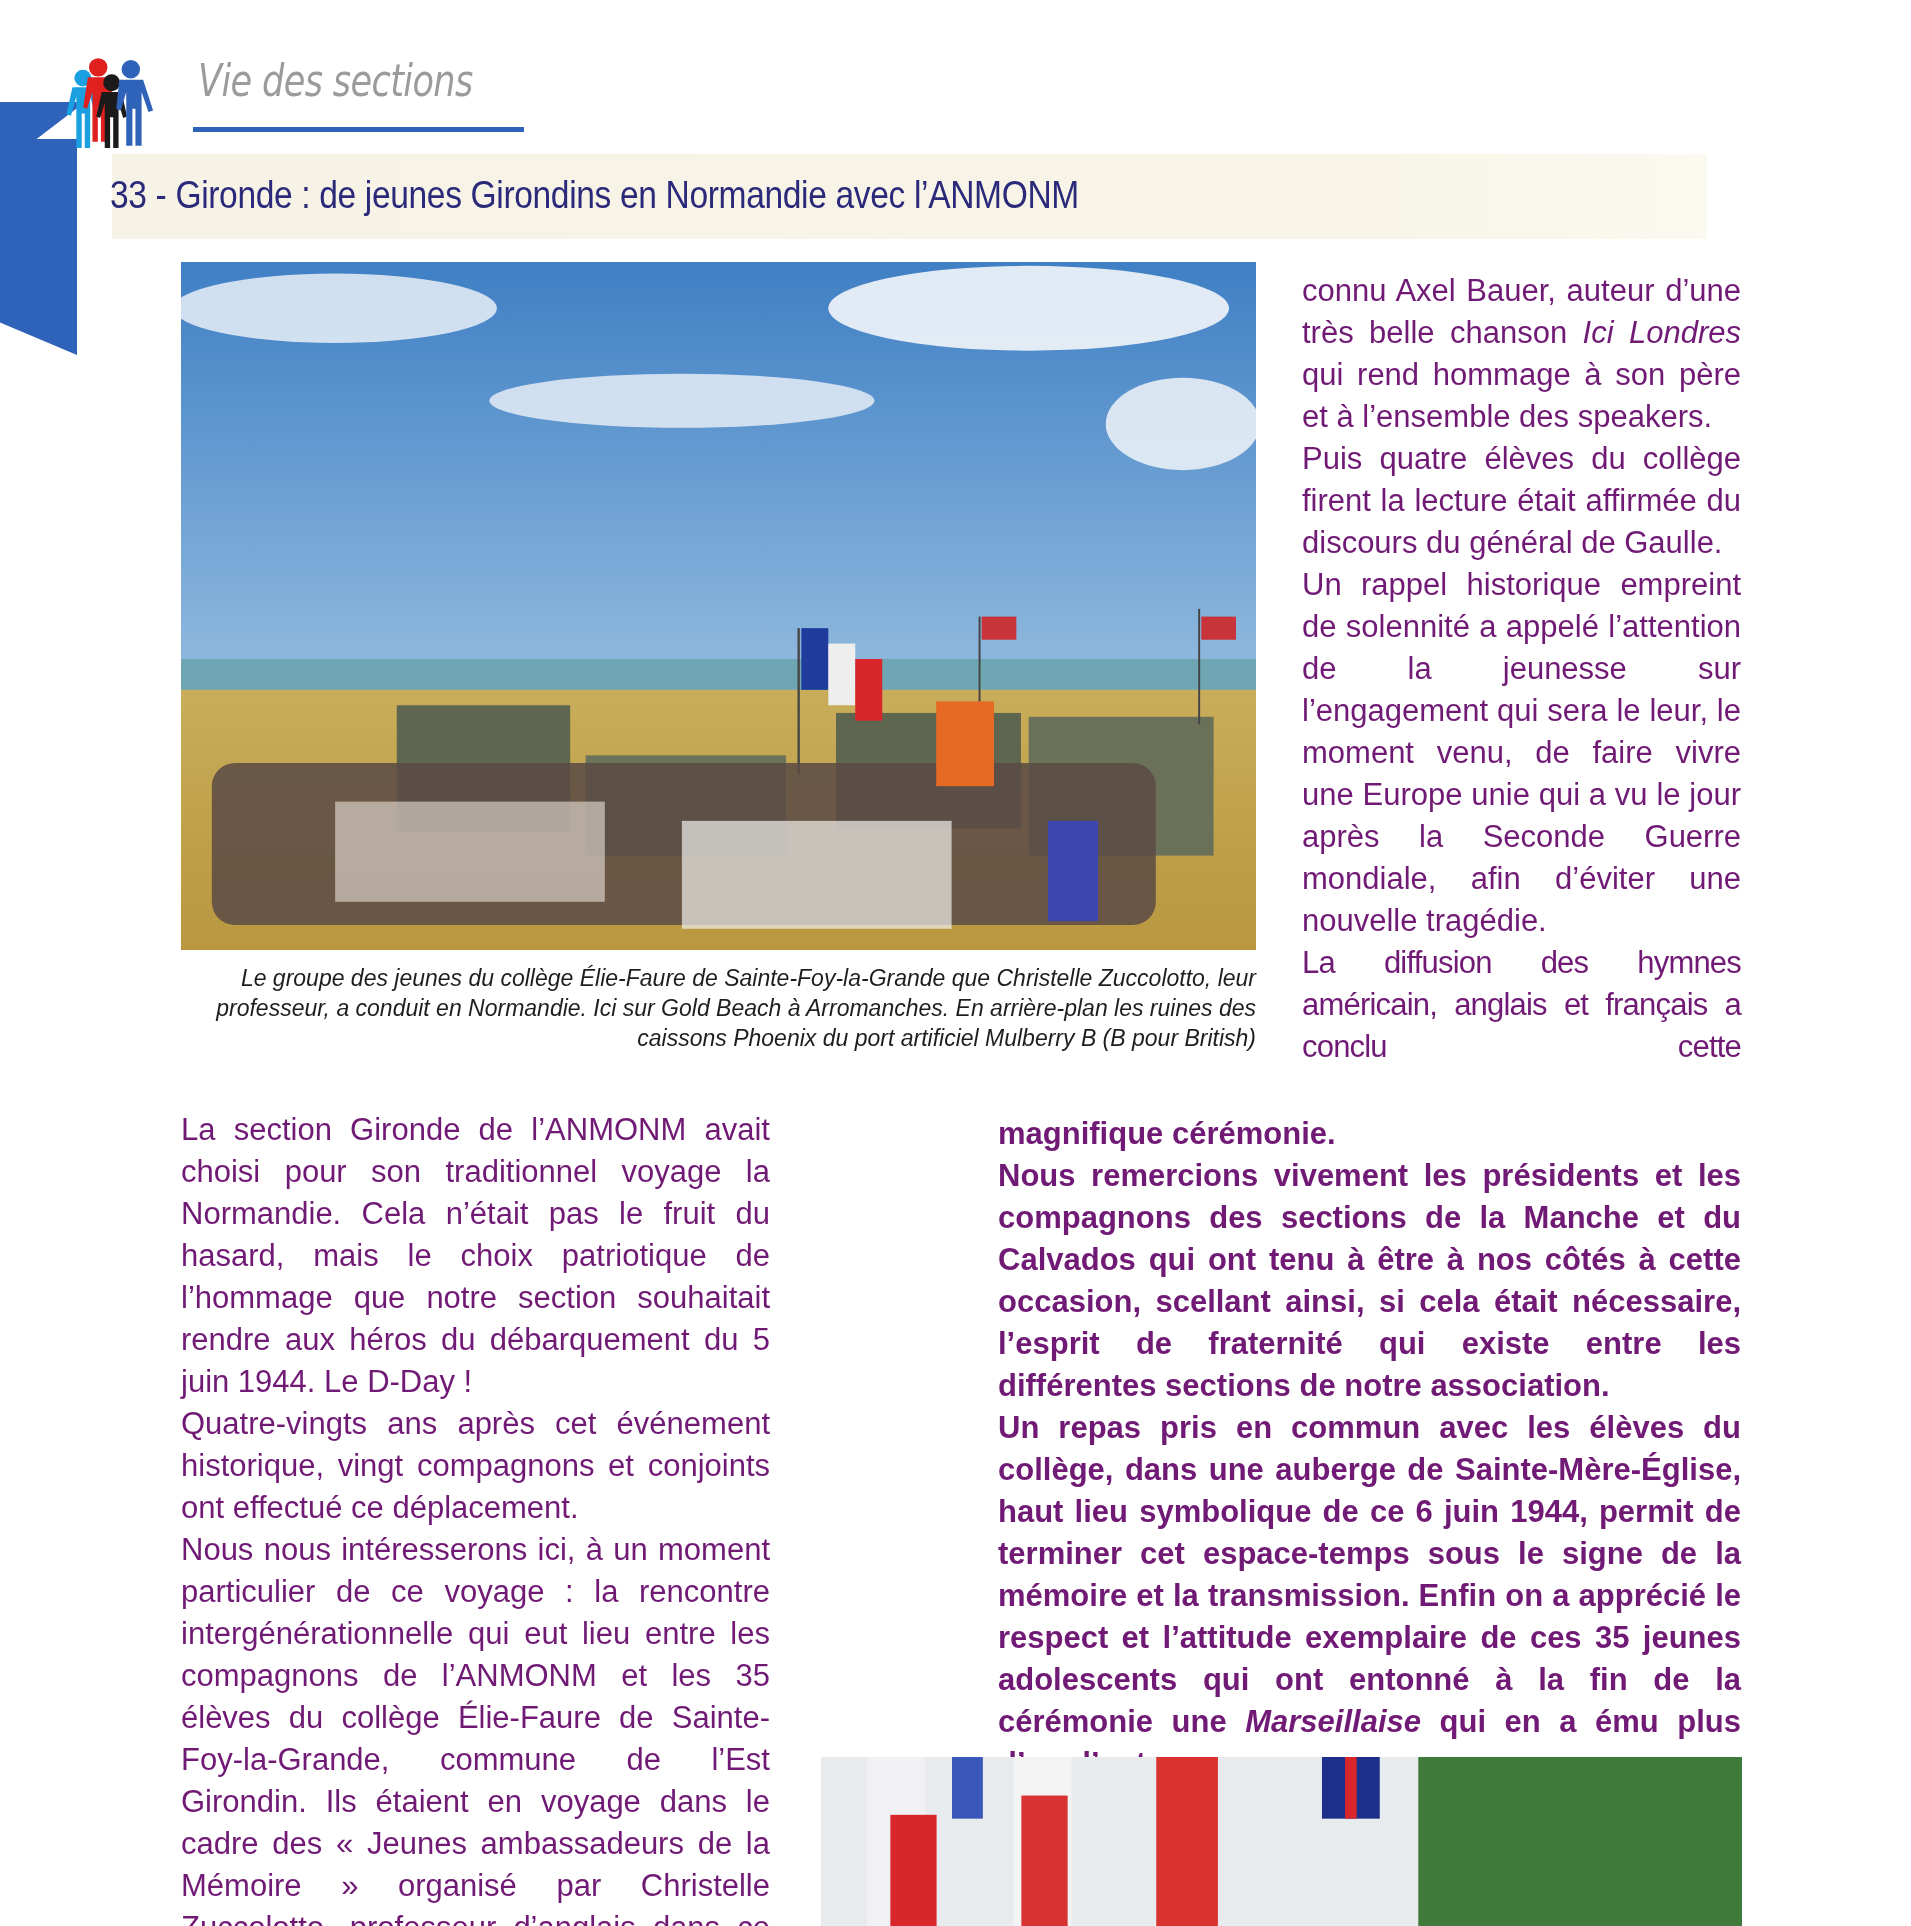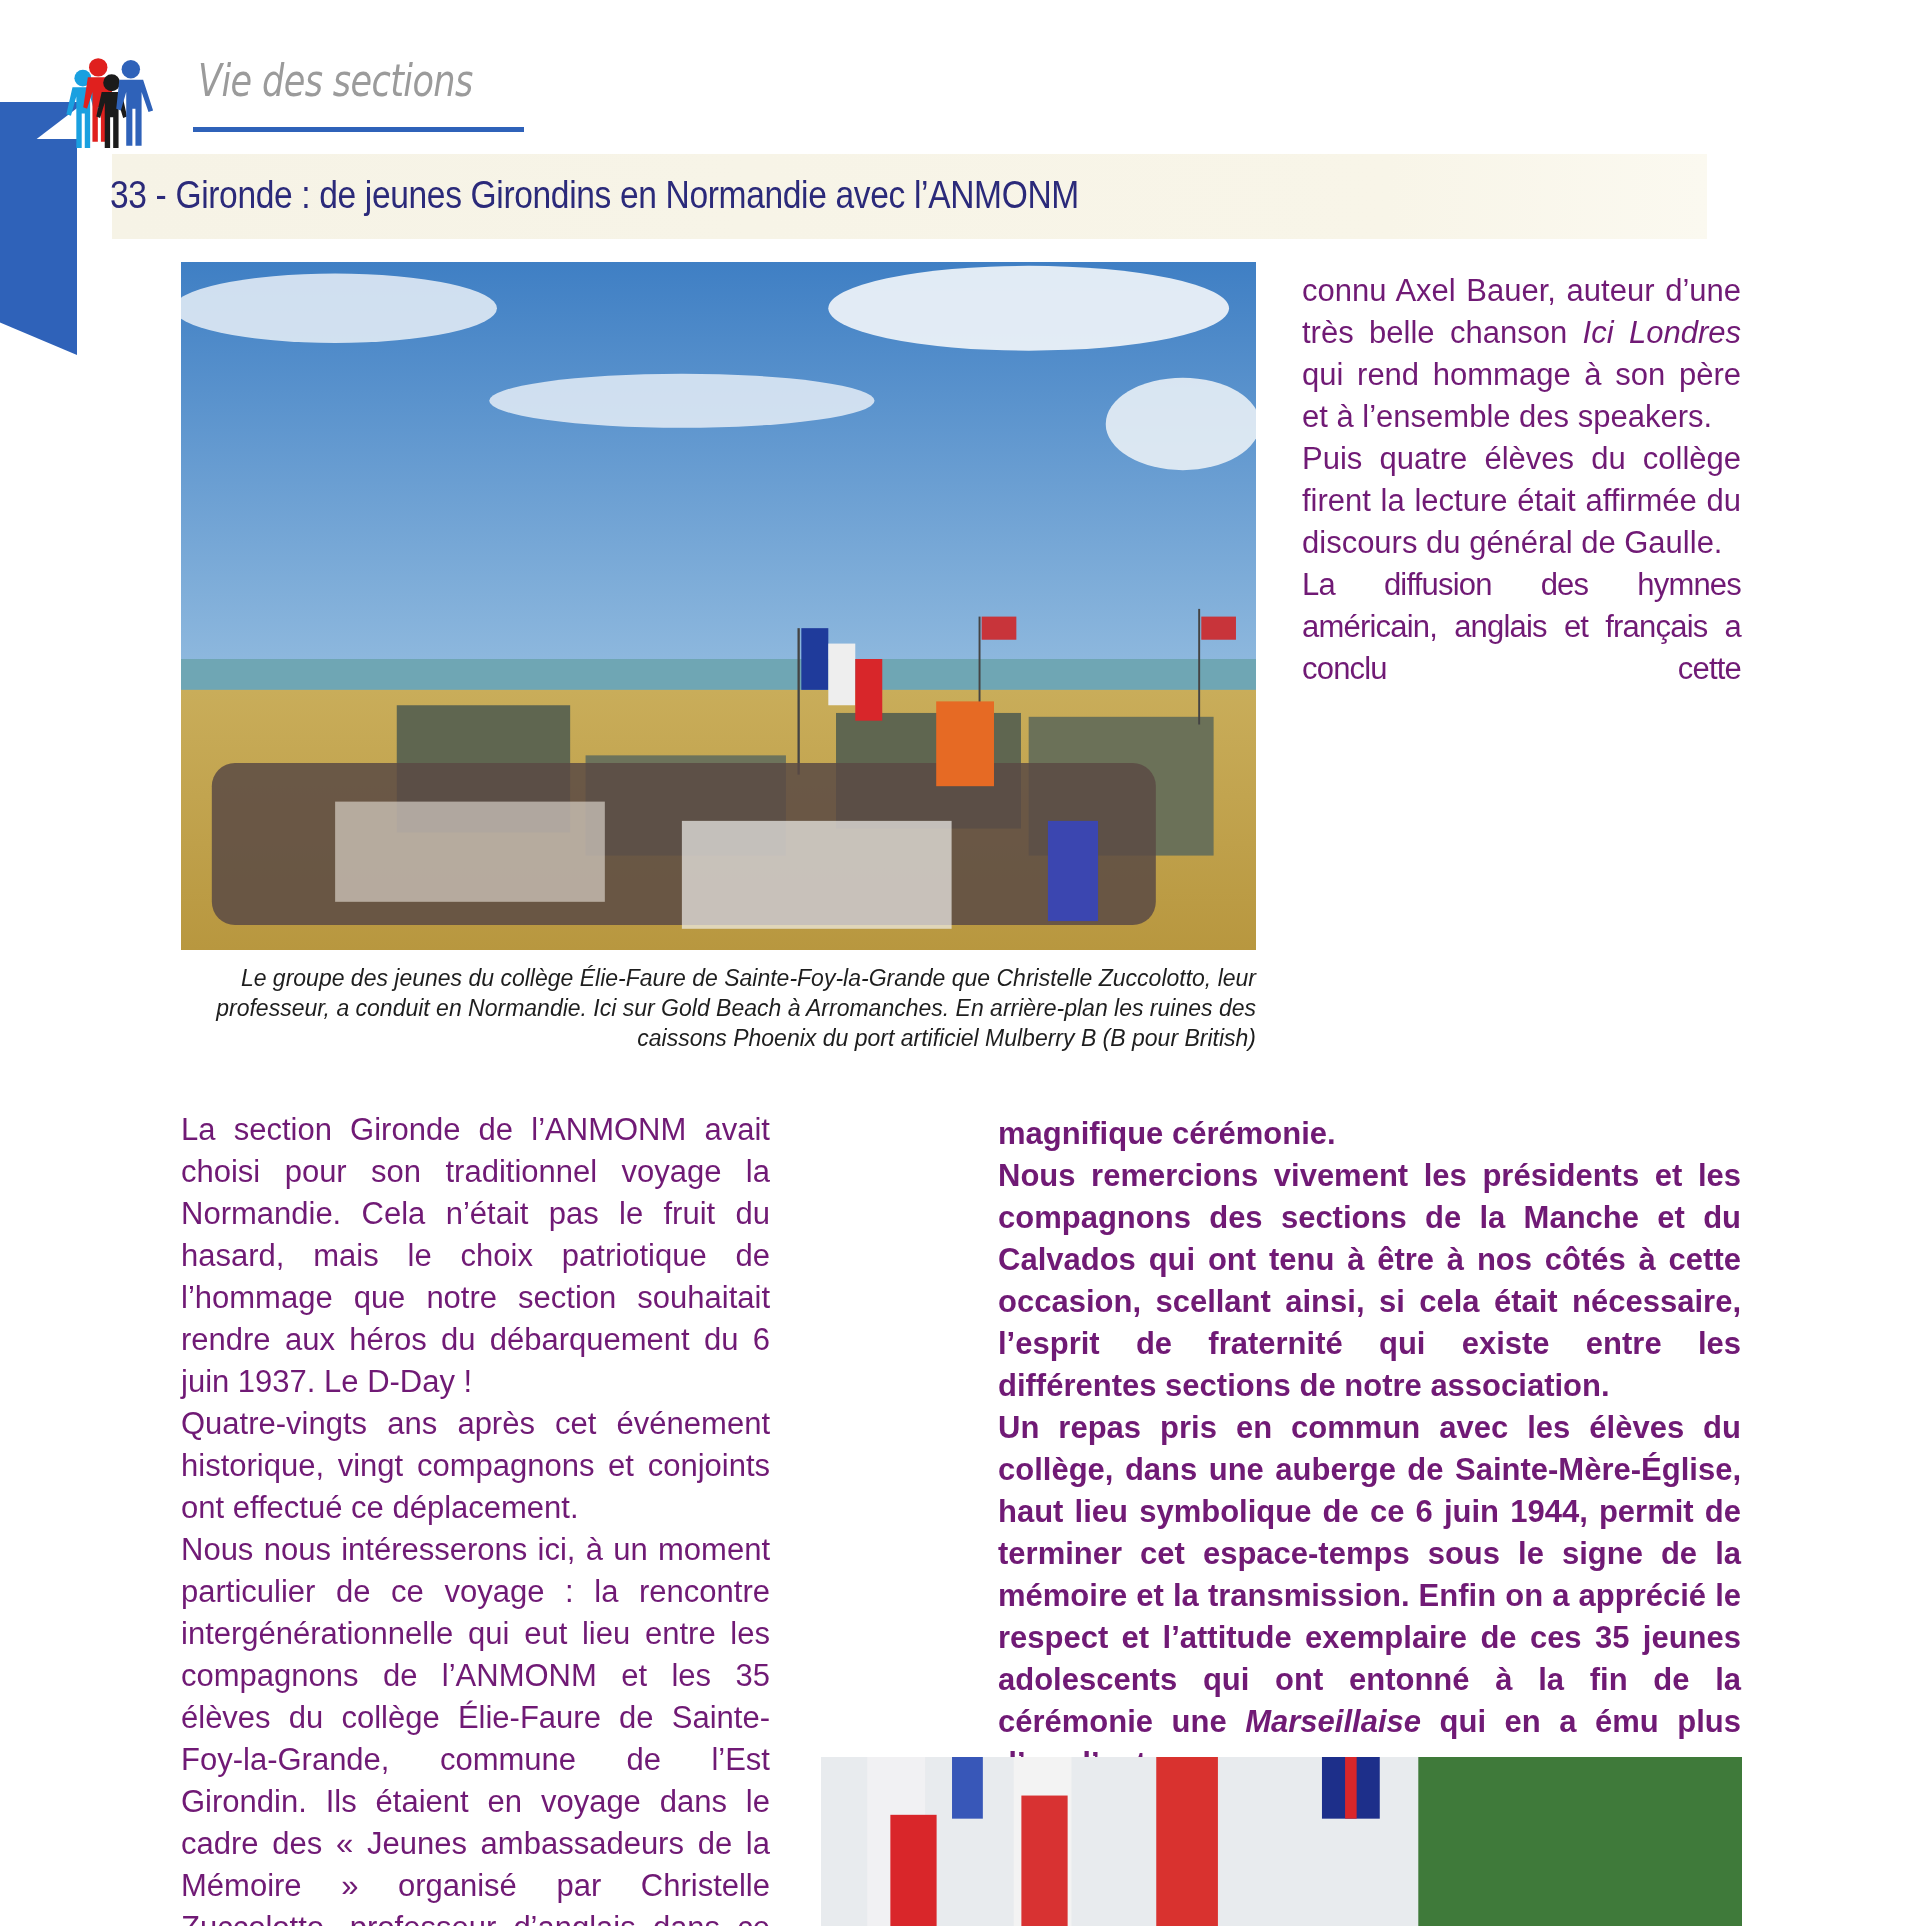--- a/index.html
+++ b/index.html
@@ -145,25 +145,26 @@
     <rect x="1300" y="1450" width="700" height="280" fill="#f1f0ec" opacity="0.7"></rect>
     <rect x="2250" y="1450" width="130" height="260" fill="#3b46b0"></rect>
     <rect x="1960" y="1140" width="150" height="220" fill="#e66a24"></rect>
   </svg>
 </div>
 <div class="caption caption-1">Le groupe des jeunes du collège Élie-Faure de Sainte-Foy-la-Grande que Christelle Zuccolotto, leur professeur, a conduit en Normandie. Ici sur Gold Beach à Arromanches. En arrière-plan les ruines des caissons Phoenix du port artificiel Mulberry B (B pour British)</div>
 
 <div class="col col-right-top">
   <p><span>connu Axel Bauer, auteur d’une très belle chanson </span><em>Ici Londres</em><span> qui rend hommage à son père et à l’ensemble des speakers.</span></p>
   <p>Puis quatre élèves du collège firent la lecture était affirmée du discours du général de Gaulle.</p>
+  <p>Un rappel historique empreint de solennité a appelé l’attention de la jeunesse sur l’engagement qui sera le leur, le moment venu, de faire vivre une Europe unie qui a vu le jour après la Seconde Guerre mondiale, afin d’éviter une nouvelle tragédie.</p>
   <p class="cond" style="text-align-last: justify;">La diffusion des hymnes américain, anglais et français a conclu cette</p>
 </div>
 
 <div class="col col-left cond">
-  <p>La section Gironde de l’ANMONM avait choisi pour son traditionnel voyage la Normandie. Cela n’était pas le fruit du hasard, mais le choix patriotique de l’hommage que notre section souhaitait rendre aux héros du débarquement du 6 juin 1937. Le D-Day !</p>
+  <p>La section Gironde de l’ANMONM avait choisi pour son traditionnel voyage la Normandie. Cela n’était pas le fruit du hasard, mais le choix patriotique de l’hommage que notre section souhaitait rendre aux héros du débarquement du 5 juin 1944. Le D-Day !</p>
   <p>Quatre-vingts ans après cet événement historique, vingt compagnons et conjoints ont effectué ce déplacement.</p>
   <p>Nous nous intéresserons ici, à un moment particulier de ce voyage : la rencontre intergénérationnelle qui eut lieu entre les compagnons de l’ANMONM et les 35 élèves du collège Élie-Faure de Sainte-Foy-la-Grande, commune de l’Est Girondin. Ils étaient en voyage dans le cadre des « Jeunes ambassadeurs de la Mémoire » organisé par Christelle Zuccolotto, professeur d’anglais dans ce collège, par ailleurs membre de l’ANMONM Gironde.</p>
 
 </div>
 
 <div class="col col-right-bottom cond">
   <p>magnifique cérémonie.</p>
   <p>Nous remercions vivement les présidents et les compagnons des sections de la Manche et du Calvados qui ont tenu à être à nos côtés à cette occasion, scellant ainsi, si cela était nécessaire, l’esprit de fraternité qui existe entre les différentes sections de notre association.</p>
   <p><span>Un repas pris en commun avec les élèves du collège, dans une auberge de Sainte-Mère-Église, haut lieu symbolique de ce 6 juin 1944, permit de terminer cet espace-temps sous le signe de la mémoire et la transmission. Enfin on a apprécié le respect et l’attitude</span> <span>exemplaire de ces 35 jeunes adolescents qui ont entonné à la fin de la cérémonie une </span><em>Marseillaise</em><span> qui en a ému plus d’un d’entre nous.</span></p>
 </div>

